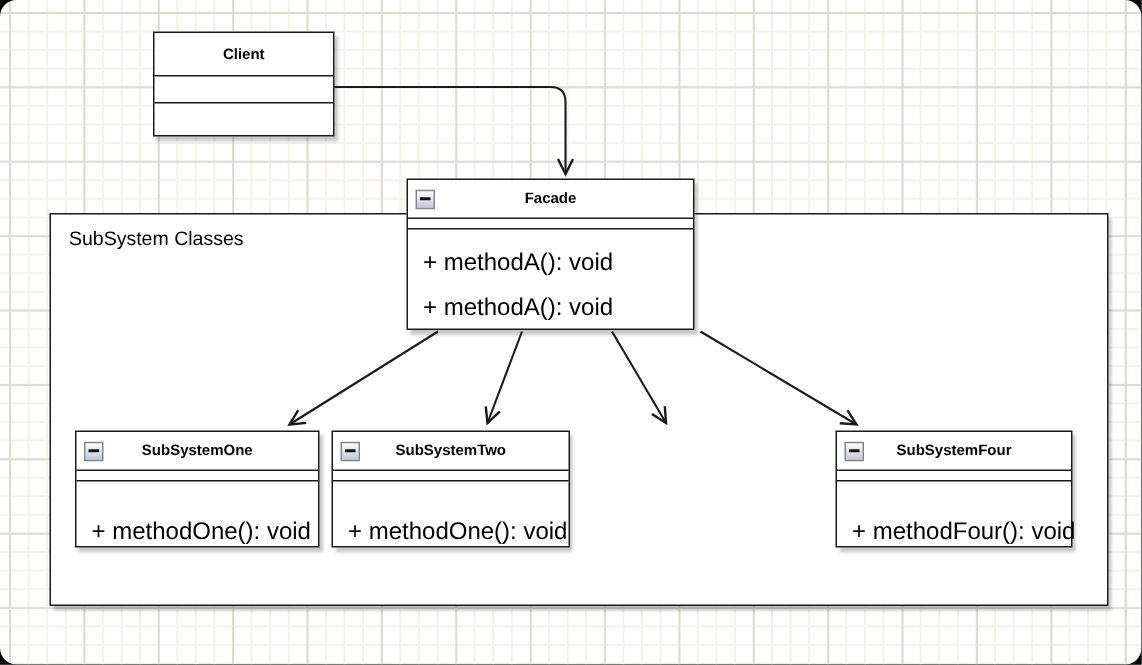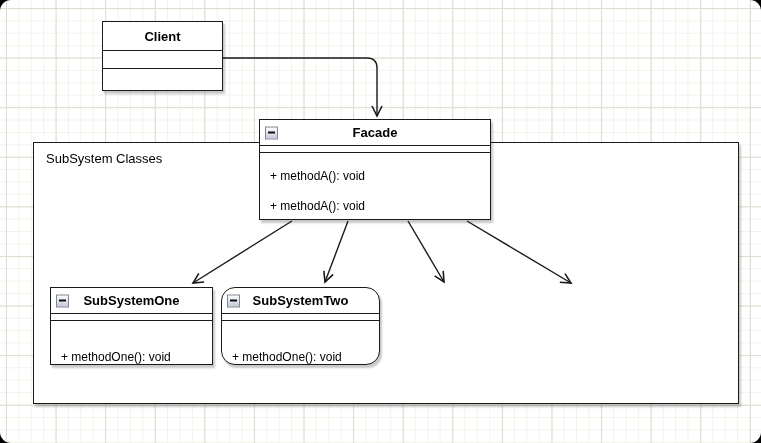--- a/index.html
+++ b/index.html
@@ -47,36 +47,36 @@
     white-space: nowrap;
   }
   .uml-class { z-index: 2; display: flex; flex-direction: column; }
   .uml-title {
     position: relative;
     border-bottom: 1.3px solid #1a1a1a;
     display: flex;
     align-items: center;
     justify-content: center;
     font-weight: bold;
-    font-size: 13px;
+    font-size: 10px;
     color: #000;
     flex: none;
   }
   .uml-attrs {
     border-bottom: 1.3px solid #1a1a1a;
     flex: none;
   }
   .uml-methods {
     flex: 1;
     display: flex;
     flex-direction: column;
     justify-content: flex-end;
   }
   .method {
-    font-size: 12px;
+    font-size: 16px;
     color: #000;
     padding-left: 10px;
     white-space: nowrap;
     display: flex;
     align-items: center;
   }
   .facade-methods { justify-content: flex-start; padding-top: 8px; }
   .facade-methods .method { height: 30px; }
   .collapse {
     position: absolute;
@@ -109,21 +109,21 @@
   </div>
 
   <div class="shape uml-class" style="left:102px; top:21px; width:121px; height:70px;">
     <div class="uml-title" style="height:28px">
       <span>Client</span>
     </div>
     <div class="uml-attrs" style="height:17px"></div>
     <div class="uml-methods"></div>
   </div>
 
-  <div class="shape uml-class" style="left:259px; top:119px; width:232px; height:101px;">
+  <div class="shape uml-class" style="left:271px; top:119px; width:192px; height:101px;">
     <div class="uml-title" style="height:25px">
       <span class="collapse">
         <span class="minus"></span>
       </span>
       <span>Facade</span>
     </div>
     <div class="uml-attrs" style="height:6px"></div>
     <div class="uml-methods facade-methods">
       <div class="method">+ methodA(): void</div>
       <div class="method">+ methodA(): void</div>
@@ -136,34 +136,46 @@
         <span class="minus"></span>
       </span>
       <span>SubSystemOne</span>
     </div>
     <div class="uml-attrs" style="height:6px"></div>
     <div class="uml-methods">
       <div class="method">+ methodOne(): void</div>
     </div>
   </div>
 
-  <div class="shape uml-class" style="left:221px; top:287px; width:159px; height:78px;border-radius:14px;">
+  <div class="shape uml-class" style="left:221px; top:287px; width:159px; height:78px;">
     <div class="uml-title" style="height:25px">
       <span class="collapse">
         <span class="minus"></span>
       </span>
       <span>SubSystemTwo</span>
     </div>
     <div class="uml-attrs" style="height:6px"></div>
     <div class="uml-methods">
       <div class="method">+ methodOne(): void</div>
     </div>
   </div>
 
 
+  <div class="shape uml-class" style="left:557px; top:287px; width:158px; height:78px;">
+    <div class="uml-title" style="height:25px">
+      <span class="collapse">
+        <span class="minus"></span>
+      </span>
+      <span>SubSystemFour</span>
+    </div>
+    <div class="uml-attrs" style="height:6px"></div>
+    <div class="uml-methods">
+      <div class="method">+ methodFour(): void</div>
+    </div>
+  </div>
 
   <svg class="edges" width="761" height="443" viewBox="0 0 761 443">
     <defs>
       <marker id="openArrow" markerUnits="userSpaceOnUse" markerWidth="16" markerHeight="16" refX="12" refY="6" orient="auto">
         <path d="M2,1 L12,6 L2,11" fill="none" stroke="#1a1a1a" stroke-width="1.6"></path>
       </marker>
     </defs>
     <path d="M 223 58 L 367 58 Q 377 58 377 68 L 377 116" fill="none" stroke="#1a1a1a" stroke-width="1.4" marker-end="url(#openArrow)"></path>
     <path d="M 292 221 L 193 283" fill="none" stroke="#1a1a1a" stroke-width="1.4" marker-end="url(#openArrow)"></path>
     <path d="M 348 221 L 325 282" fill="none" stroke="#1a1a1a" stroke-width="1.4" marker-end="url(#openArrow)"></path>

